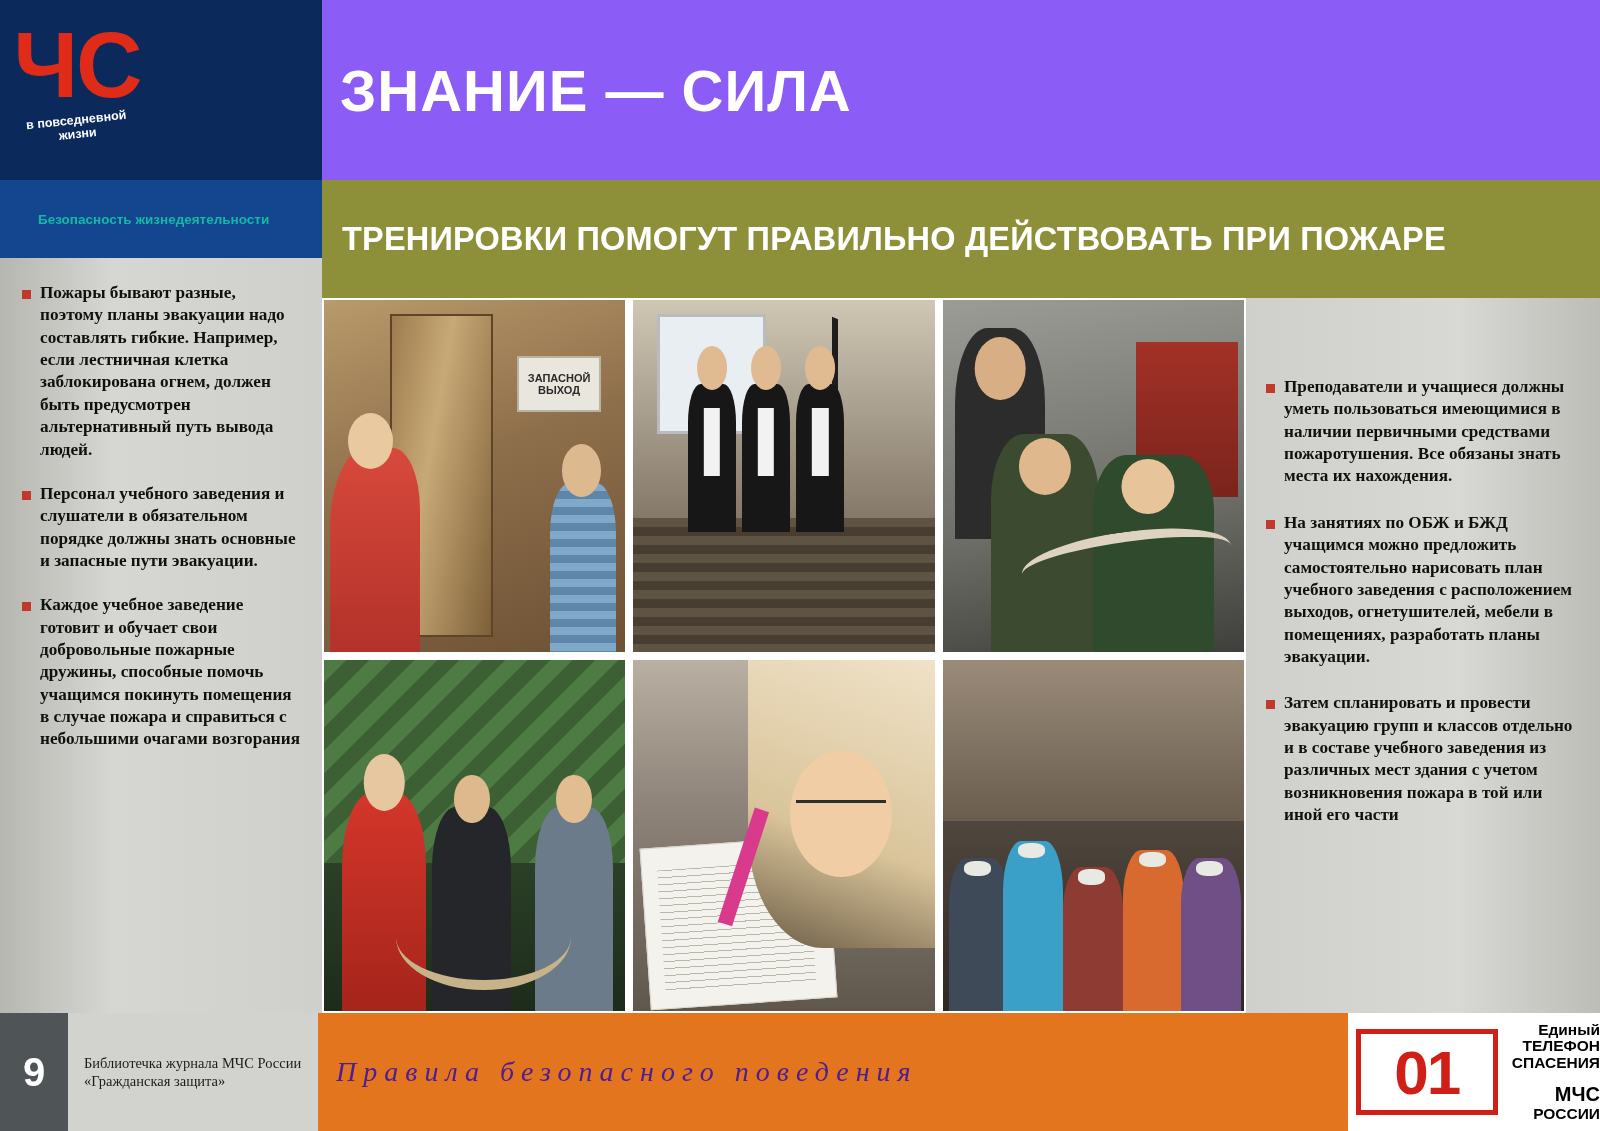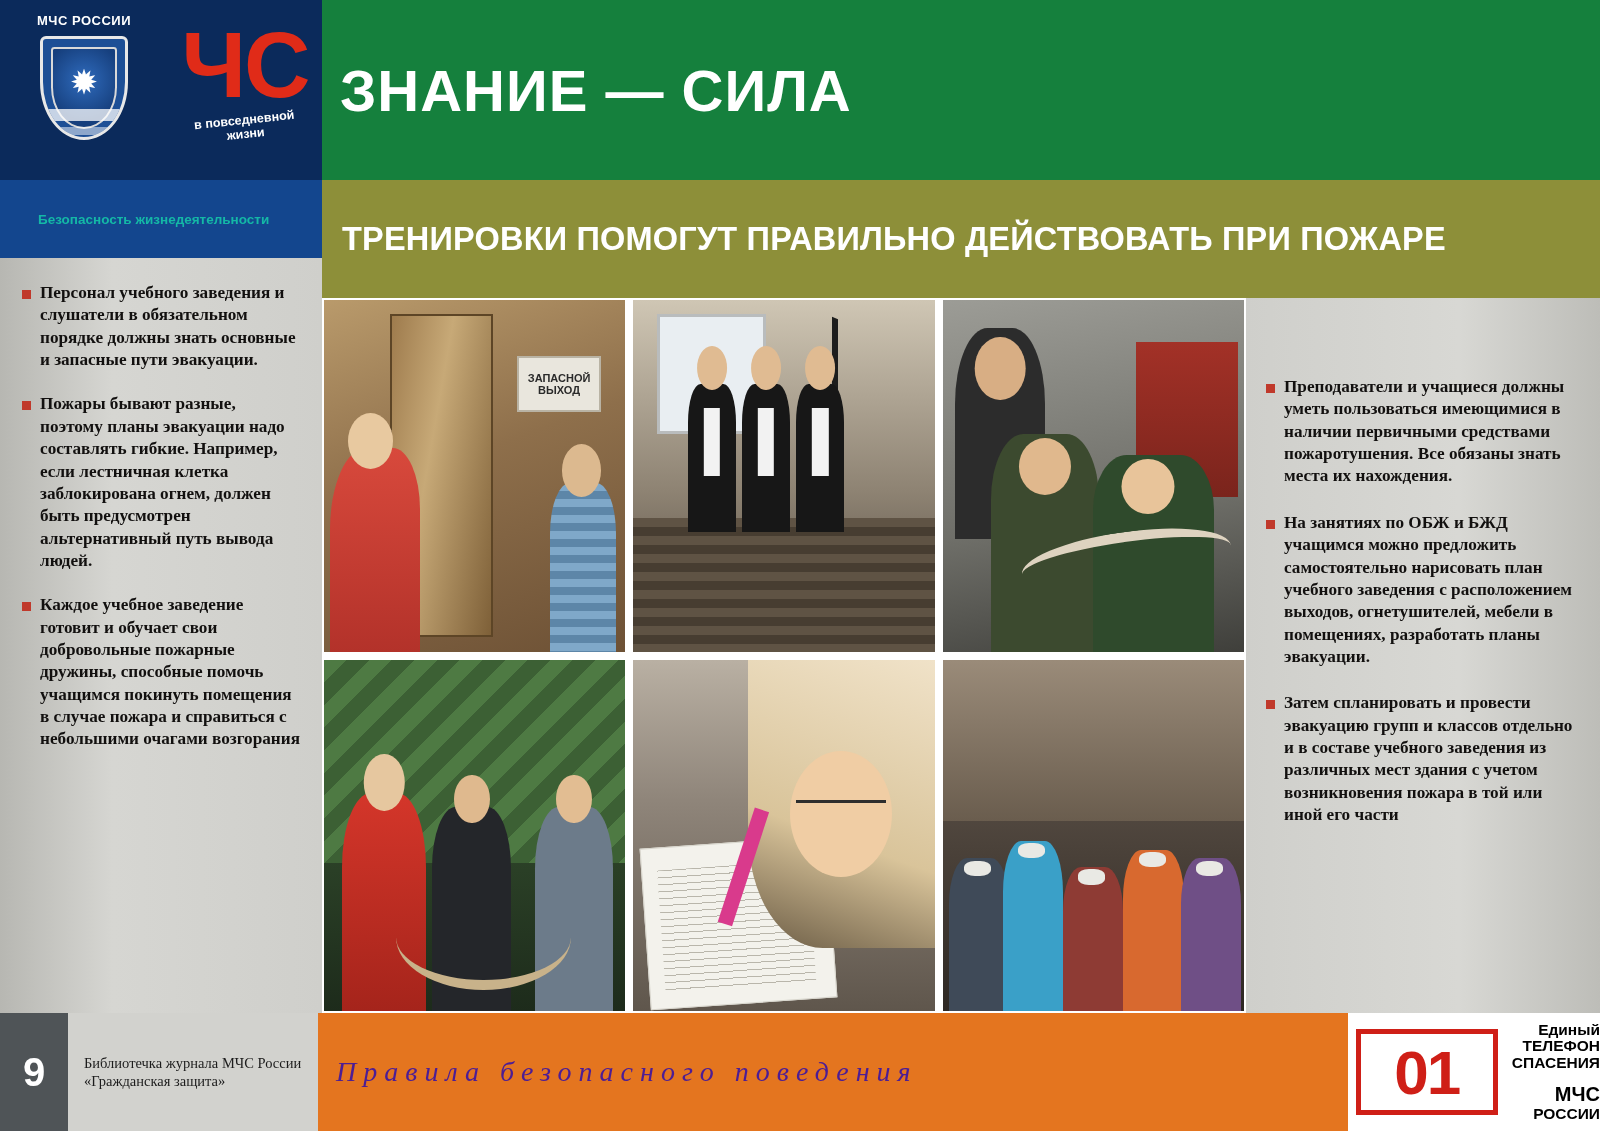--- a/index.html
+++ b/index.html
@@ -91,21 +91,21 @@
     line-height: 1.15;
     margin-top: 4px;
     transform: rotate(-6deg);
     width: 140px;
   }
 
   
   .redbanner {
     position: absolute; left: 322px; top: 0;
     width: 1278px; height: 180px;
-    background: #15803d;
+    background: #8b5cf6;
     display: flex; align-items: center;
   }
   .redbanner h1 {
     color: #ffffff;
     font-size: 58px;
     font-weight: bold;
     letter-spacing: 1px;
     margin-left: 18px;
     font-family: "Liberation Sans", sans-serif;
   }
@@ -399,31 +399,20 @@
     width: 96px;
   }
   .tel-txt .big { font-size: 20px; margin-top: 12px; }
 </style>
 </head>
 <body>
 
 <div class="page">
 
   <div class="topleft">
-    <div class="mchs-col">
-      <div class="mchs-title">МЧС РОССИИ</div>
-      <div class="mchs-emblem">
-        <div class="shield">
-          <div class="shield-inner"></div>
-          <div class="star">✹</div>
-          <div class="shield-band"></div>
-          <div class="shield-band2"></div>
-        </div>
-      </div>
-    </div>
     <div class="chs-col">
       <div class="chs-big">ЧС</div>
       <div class="chs-sub">в повседневной жизни</div>
     </div>
   </div>
 
   <div class="redbanner">
     <h1>ЗНАНИЕ — СИЛА</h1>
   </div>
 
@@ -431,25 +420,25 @@
     <span>Безопасность жизнедеятельности</span>
   </div>
 
   <div class="olivebar">
     <span>ТРЕНИРОВКИ ПОМОГУТ ПРАВИЛЬНО ДЕЙСТВОВАТЬ ПРИ ПОЖАРЕ</span>
   </div>
 
   <div class="leftcol">
     <div class="para">
       <span class="bullet"></span>
-      <span>Персонал учебного заведения и слушатели в обязательном порядке должны знать основные и запасные пути эвакуации.</span>
+      <span>Пожары бывают разные, поэтому планы эвакуации надо составлять гибкие. Например, если лестничная клетка заблокирована огнем, должен быть предусмотрен альтернативный путь вывода людей.</span>
     </div>
     <div class="para">
       <span class="bullet"></span>
-      <span>Пожары бывают разные, поэтому планы эвакуации надо составлять гибкие. Например, если лестничная клетка заблокирована огнем, должен быть предусмотрен альтернативный путь вывода людей.</span>
+      <span>Персонал учебного заведения и слушатели в обязательном порядке должны знать основные и запасные пути эвакуации.</span>
     </div>
     <div class="para">
       <span class="bullet"></span>
       <span>Каждое учебное заведение готовит и обучает свои добровольные пожарные дружины, способные помочь учащимся покинуть помещения в случае пожара и справиться с небольшими очагами возгорания</span>
     </div>
   </div>
 
   <div class="grid">
 
     <div class="photo p1">

